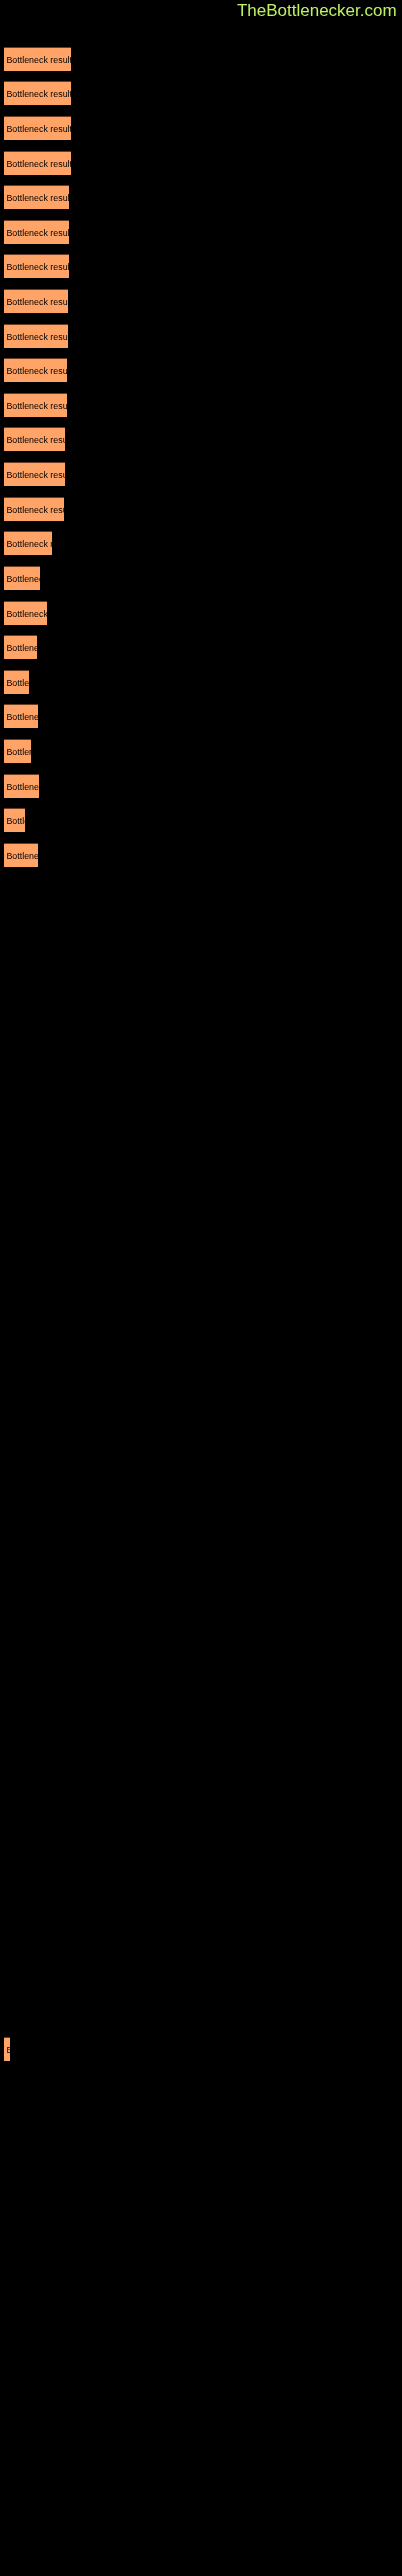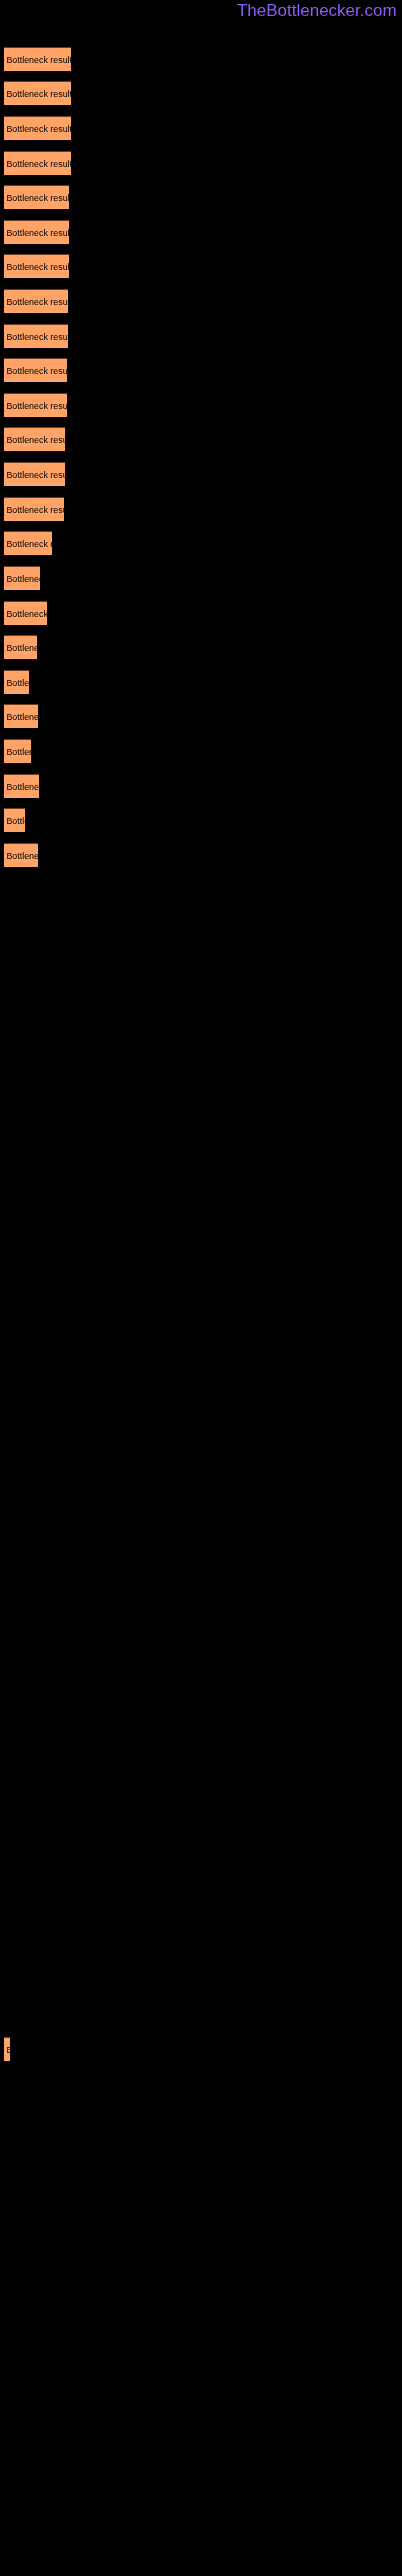--- a/index.html
+++ b/index.html
@@ -13,21 +13,21 @@
     position: relative;
     overflow: hidden;
     font-family: "Liberation Sans", sans-serif;
   }
   #watermark {
     position: absolute;
     right: 6.4px;
     top: 0px;
     font-size: 17px;
     line-height: 21px;
-    color: #8b5cf6;
+    color: #bef264;
     letter-spacing: 0px;
     white-space: nowrap;
     font-family: "Liberation Sans", sans-serif;
   }
   #plot {
     position: absolute;
     left: 0;
     top: 0;
     width: 403px;
     height: 2576px;

